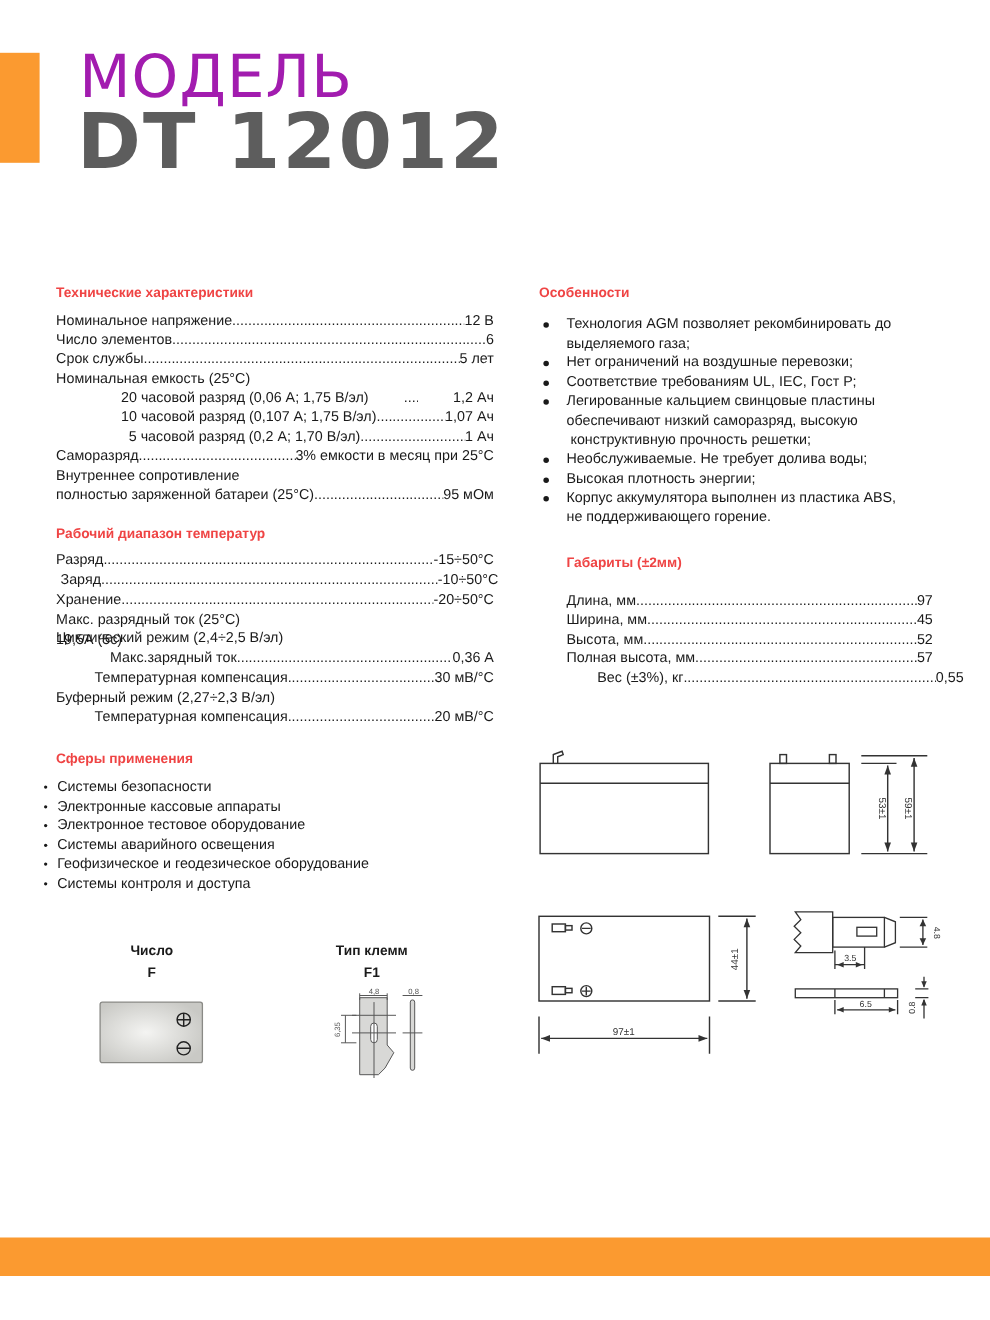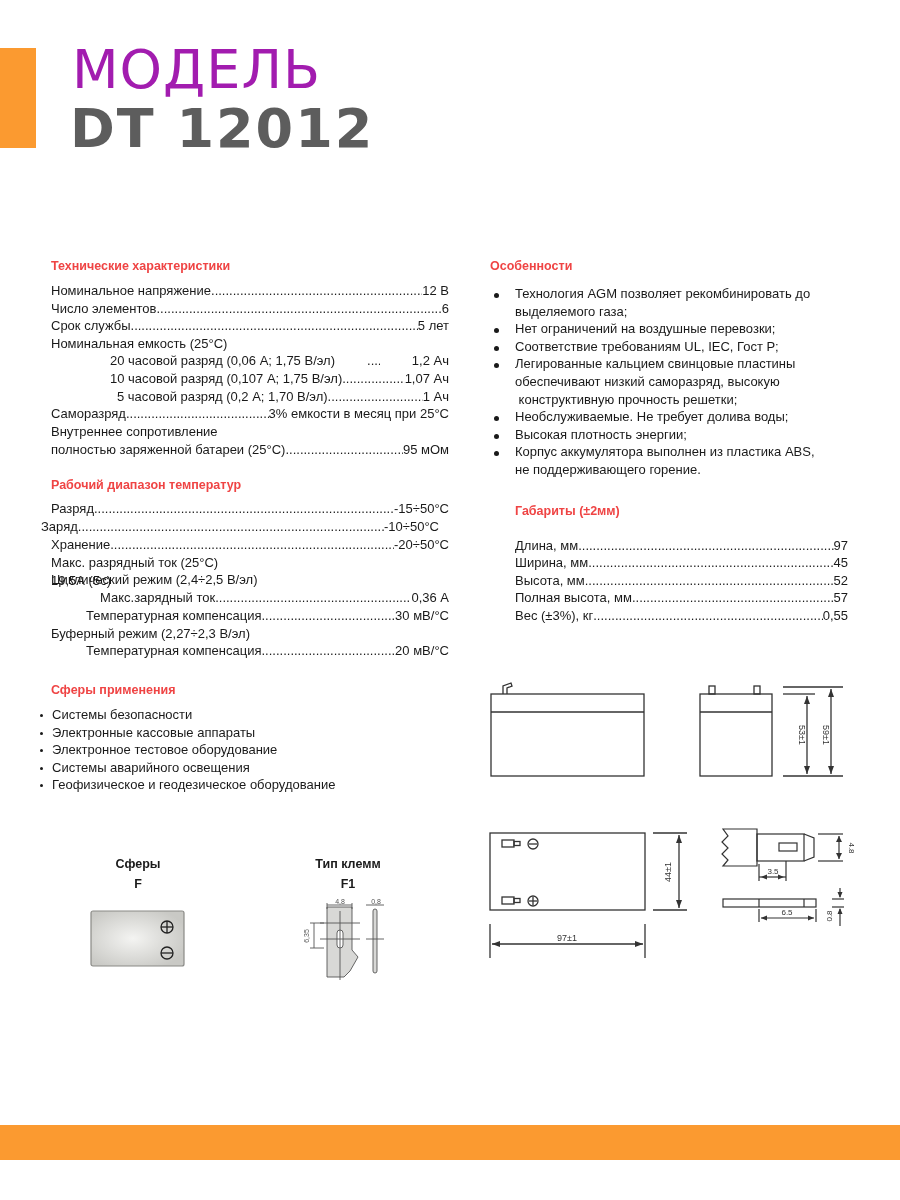--- a/index.html
+++ b/index.html
@@ -1,21 +1,21 @@
 <!DOCTYPE html>
 <html><head>
 <meta charset="utf-8">
 <style>
   * { box-sizing: border-box; margin: 0; padding: 0; }
   html, body { width: 900px; height: 1200px; background: #ffffff; overflow: hidden; }
   body { position: relative; font-family: "Liberation Sans", "DejaVu Sans", sans-serif; color: #1a1a1a; }
 
   .accent-bar { position: absolute; left: 0; top: 48px; width: 36px; height: 100px; background: #fb9a30; }
   .title1 { position: absolute; left: 72px; top: 40px; font-family: "DejaVu Sans", sans-serif; font-size: 54px; color: #a21caf; letter-spacing: 1px; line-height: 60px; font-weight: normal; }
-  .title2 { position: absolute; left: 70px; top: 96px; font-family: "DejaVu Sans", sans-serif; font-size: 54px; font-weight: bold; color: #5d5d5d; letter-spacing: 2px; line-height: 66px; }
+  .title2 { position: absolute; left: 70px; top: 96px; font-family: "DejaVu Sans", sans-serif; font-size: 70px; font-weight: bold; color: #5d5d5d; letter-spacing: 2px; line-height: 66px; }
 
   .sec-head { position: absolute; font-size: 12.5px; font-weight: bold; color: #ef4444; }
   .row { position: absolute; display: flex; font-size: 13px; line-height: 17.6px; height: 17.6px; white-space: nowrap; }
   .row .lbl { flex: 0 0 auto; }
   .row .dots { flex: 1 1 auto; overflow: hidden; white-space: nowrap; }
   .row .dots::before { content: "................................................................................................................................................................................................................"; letter-spacing: 0px; }
   .row .val { flex: 0 0 auto; }
   .plain { position: absolute; font-size: 13px; line-height: 17.6px; white-space: nowrap; }
 
   .bullets { position: absolute; list-style: none; font-size: 13px; line-height: 17.6px; }
@@ -81,21 +81,21 @@
     <span class="dots"></span>
     <span class="val">95 мОм</span>
 </div>
 
 <div class="sec-head" style="left:51px; top:478px;">Рабочий диапазон температур</div>
 <div class="row" style="left:51px; top:500px; width:398px;">
   <span class="lbl">Разряд</span>
     <span class="dots"></span>
     <span class="val">-15÷50°C</span>
 </div>
-<div class="row" style="left:41px; top:518px; width:398px;justify-content:space-between;">
+<div class="row" style="left:55px; top:518px; width:398px;justify-content:space-between;">
   <span class="lbl">Заряд</span>
     <span class="dots"></span>
     <span class="val">-10÷50°C</span>
 </div>
 <div class="row" style="left:51px; top:536px; width:398px;">
   <span class="lbl">Хранение</span>
     <span class="dots"></span>
     <span class="val">-20÷50°C</span>
 </div>
 <div class="row" style="left:51px; top:554px; width:398px;flex-direction:column;">
@@ -121,20 +121,21 @@
     <span class="val">20 мВ/°C</span>
 </div>
 
 <div class="sec-head" style="left:51px; top:683px;text-align:right;">Сферы применения</div>
 <ul class="apps" style="left:40px; top:706px;">
   <li>Системы безопасности</li>
   <li>Электронные кассовые аппараты</li>
   <li>Электронное тестовое оборудование</li>
   <li>Системы аварийного освещения</li>
   <li>Геофизическое и геодезическое оборудование</li>
+  <li>Системы контроля и доступа</li>
 </ul>
 
 <div class="sec-head" style="left:490px; top:259px;">Особенности</div>
 <ul class="bullets" style="left:489px; top:285px;">
   <li><span>Технология AGM позволяет рекомбинировать до</span><br><span>выделяемого газа;</span></li>
   <li><span>Нет ограничений на воздушные перевозки;</span></li>
   <li><span>Соответствие требованиям UL, IEC, Гост Р;</span></li>
   <li><span>Легированные кальцием свинцовые пластины</span><br><span>обеспечивают низкий саморазряд, высокую</span><br><span style="white-space:pre"> конструктивную прочность решетки;</span></li>
   <li><span>Необслуживаемые. Не требует долива воды;</span></li>
   <li><span>Высокая плотность энергии;</span></li>
@@ -155,21 +156,21 @@
 <div class="row" style="left:515px; top:572px; width:333px;">
   <span class="lbl">Высота, мм</span>
     <span class="dots"></span>
     <span class="val">52</span>
 </div>
 <div class="row" style="left:515px; top:589px; width:333px;">
   <span class="lbl">Полная высота, мм</span>
     <span class="dots"></span>
     <span class="val">57</span>
 </div>
-<div class="row" style="left:515px; top:607px; width:333px;">
+<div class="row" style="left:543px; top:607px; width:333px;">
   <span class="lbl">Вес (±3%), кг</span>
     <span class="dots"></span>
     <span class="val">0,55</span>
 </div>
 
 <svg class="drawing" style="left:485px; top:680px;" width="360" height="100" viewBox="0 0 360 100">
   <g fill="none" stroke="#333" stroke-width="1.3">
     <rect x="6" y="14" width="153" height="82"></rect>
     <line x1="6" y1="32" x2="159" y2="32"></line>
     <path d="M18 14 L18 6 L26 3 L27 6 L22 8 L22 14"></path>
@@ -255,41 +256,41 @@
     <path d="M122 72 l-2.5 -6 h5 z"></path>
       <path d="M122 82 l-2.5 6 h5 z"></path>
   </g>
   <text x="131" y="22" font-size="8" fill="#333" font-family="Liberation Sans, sans-serif" transform="rotate(90 131 22)" text-anchor="middle">4.8</text>
   <text x="55" y="48" font-size="8" fill="#333" font-family="Liberation Sans, sans-serif" text-anchor="middle">3.5</text>
   <text x="69" y="89" font-size="8" fill="#333" font-family="Liberation Sans, sans-serif" text-anchor="middle">6.5</text>
   <text x="114" y="90" font-size="8" fill="#333" font-family="Liberation Sans, sans-serif" transform="rotate(-90 114 90)" text-anchor="middle">0.8</text>
 </svg>
 
 <div class="caption" style="left:88px; top:854px;">
-  <div>Сферы</div>
+  <div>Число</div>
   <div>F</div>
 </div>
 <svg class="drawing" style="left:90px; top:910px;" width="96" height="58" viewBox="0 0 96 58">
   <defs>
     <radialGradient id="caseGrad" cx="45%" cy="50%" r="60%">
       <stop offset="0%" stop-color="#f4f4f2"></stop>
       <stop offset="100%" stop-color="#c9c9c5"></stop>
     </radialGradient>
   </defs>
   <rect x="1" y="1" width="93" height="55" rx="2" fill="url(#caseGrad)" stroke="#8a8a86" stroke-width="1.2"></rect>
   <g stroke="#222" stroke-width="1.3" fill="none">
     <circle cx="77" cy="17" r="6"></circle>
       <line x1="71" y1="17" x2="83" y2="17"></line>
       <line x1="77" y1="11" x2="77" y2="23"></line>
     <circle cx="77" cy="43" r="6"></circle>
       <line x1="71" y1="43" x2="83" y2="43"></line>
   </g>
 </svg>
 
-<div class="caption" style="left:298px; top:854px;">
+<div class="caption" style="left:288px; top:854px;">
   <div>Тип клемм</div>
   <div>F1</div>
 </div>
 <svg class="drawing" style="left:300px; top:895px;" width="95" height="85" viewBox="0 0 95 85">
   <g stroke="#555" stroke-width="0.9">
     <path d="M27 12 L52 12 L52 55 L58 62 L50 76 L44 82 L27 82 Z" fill="#d8d8d6"></path>
     <rect x="37" y="35" width="6" height="18" rx="3" fill="#fff"></rect>
     <line x1="27" y1="8" x2="27" y2="14" fill="none"></line>
     <line x1="52" y1="8" x2="52" y2="14" fill="none"></line>
     <line x1="27" y1="10" x2="52" y2="10" fill="none"></line>

